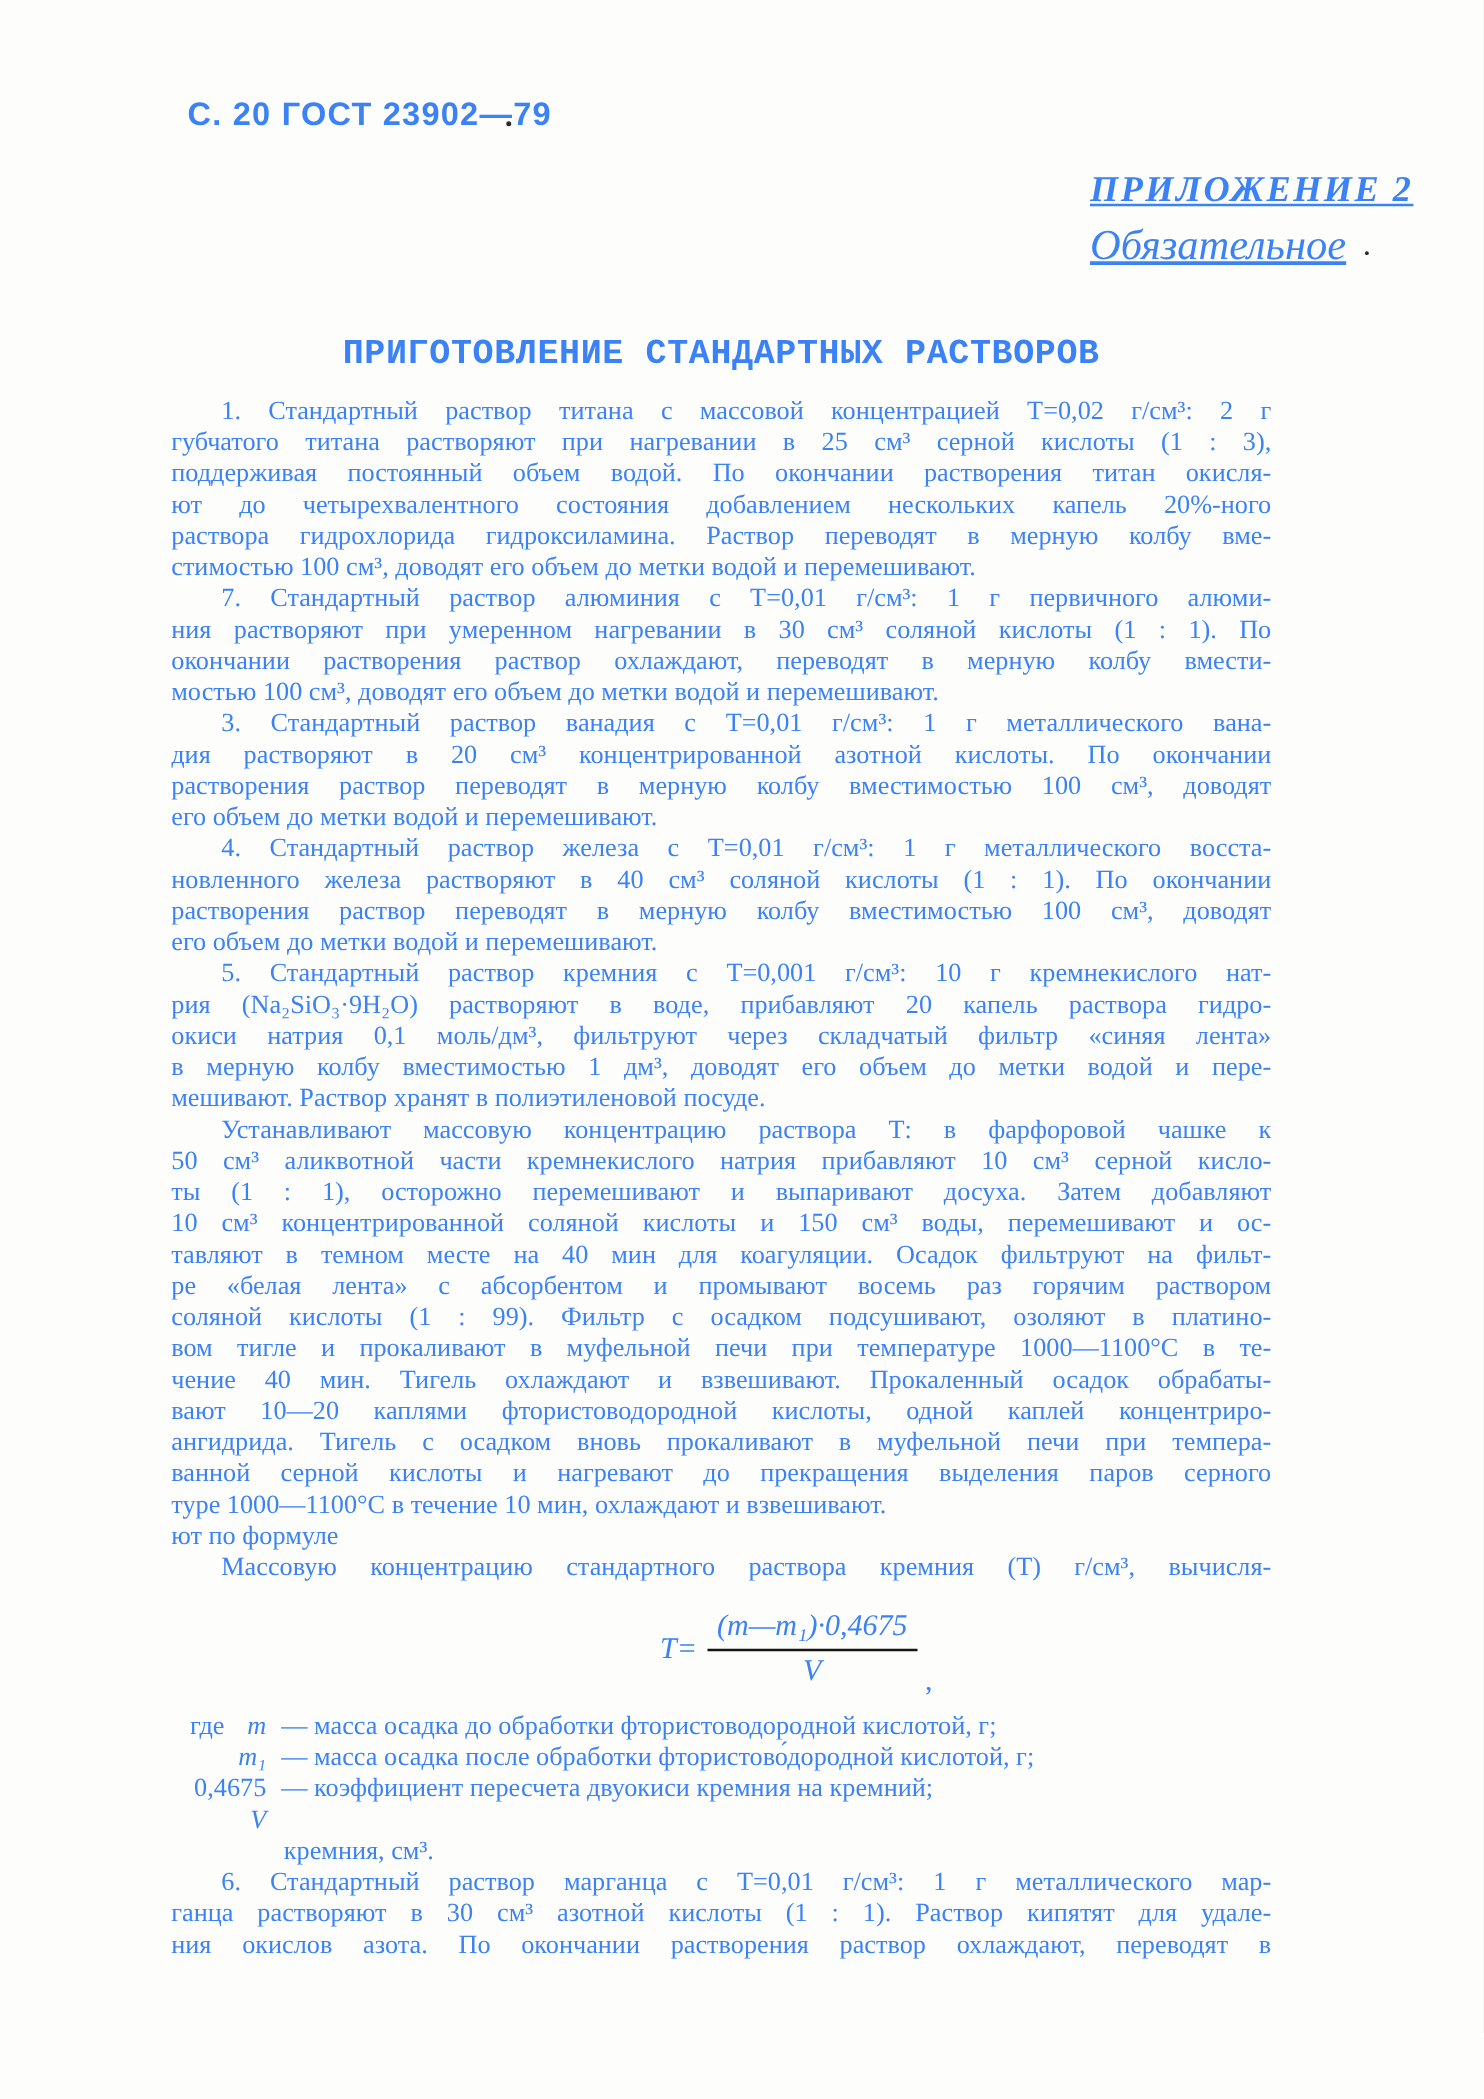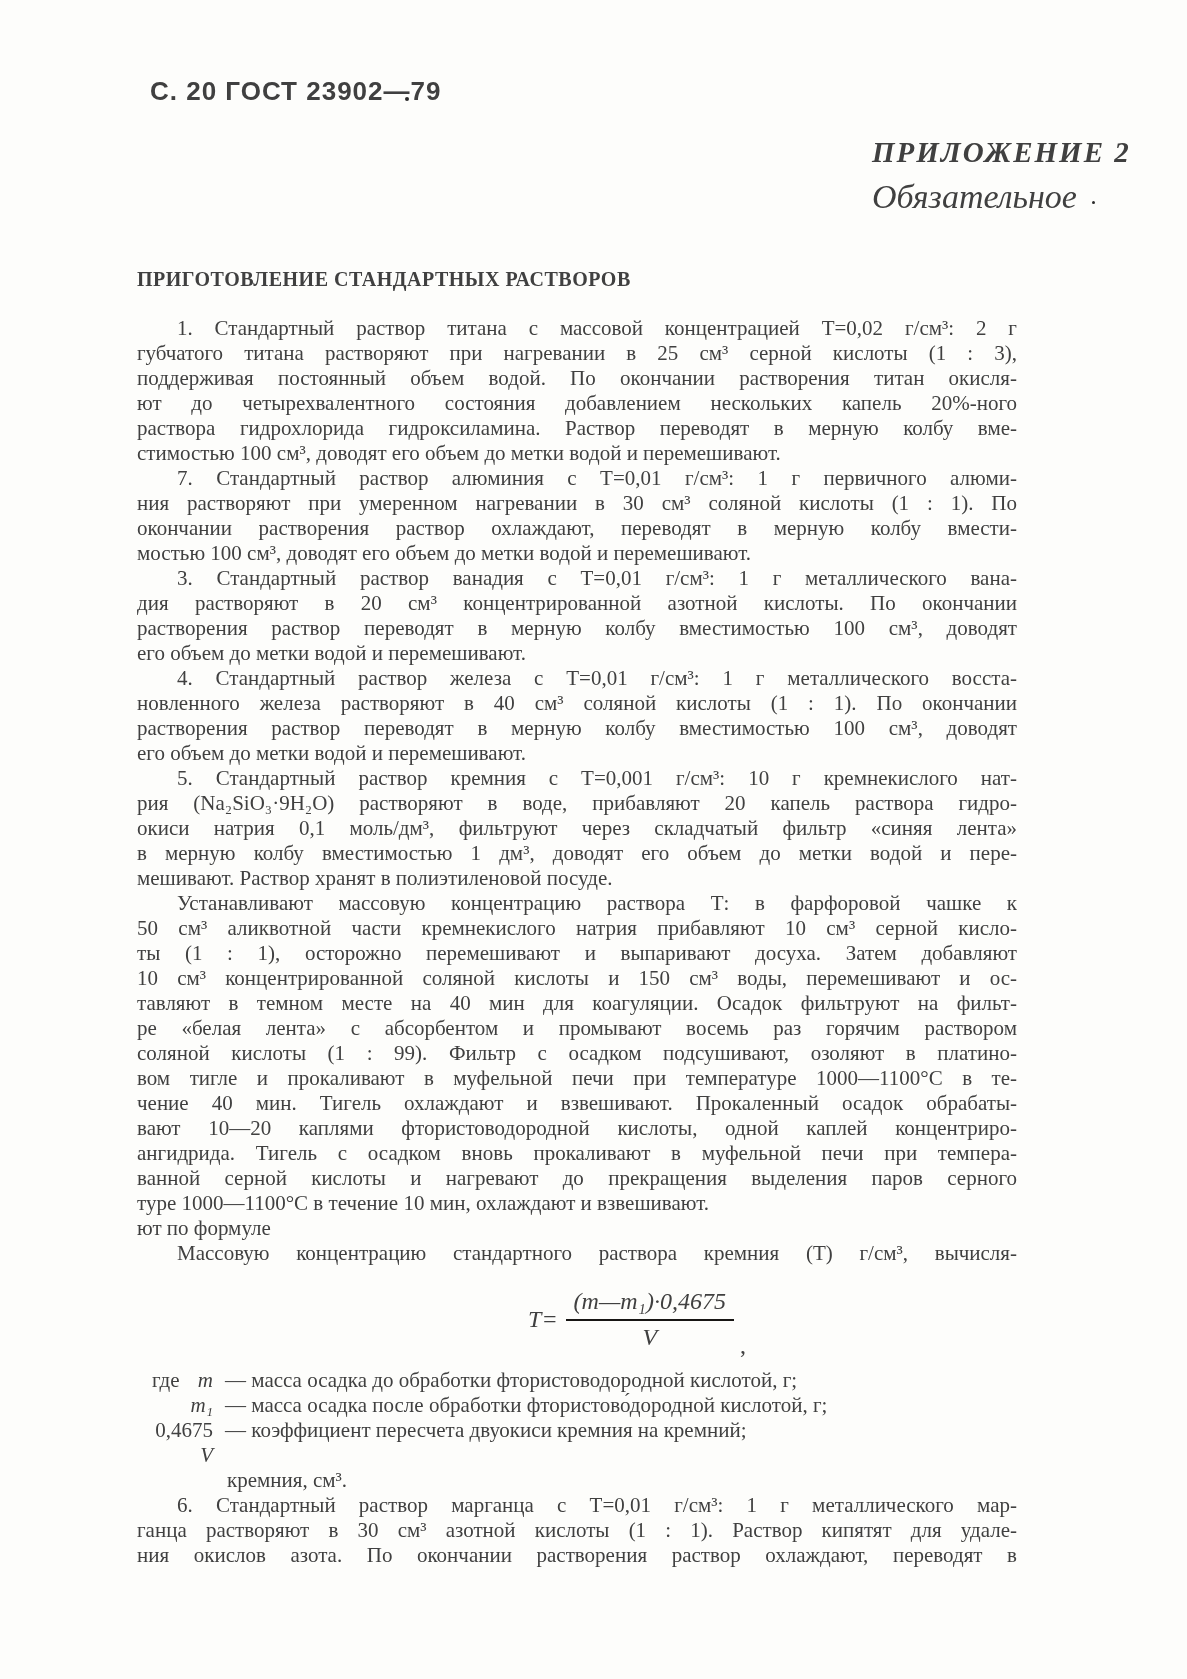--- a/index.html
+++ b/index.html
@@ -1,43 +1,43 @@
 <!DOCTYPE html>
 <html><head>
 <meta charset="utf-8">
 <style>
   html,body{margin:0;padding:0;background:#e8e8e6;}
   .page{
     position:relative;
     width:1187px;height:1679px;
     margin:0 auto;
     background:#fdfdfb;
-    color:#404040;
+    color:#3b82f6;
     font-family:"Liberation Serif","DejaVu Serif",serif;
     overflow:hidden;
   }
   .hdr{
     position:absolute;top:76px;left:150px;
     font-family:"Liberation Sans","DejaVu Sans",sans-serif;
     font-weight:bold;font-size:26px;letter-spacing:1px;
     white-space:nowrap;
   }
-  .appendix{position:absolute;top:136px;left:872px;text-align:left;}
+  .appendix{position:absolute;top:136px;left:872px;text-align:left;text-decoration:underline;}
   .app-title{
     font-style:italic;font-weight:bold;font-size:29px;letter-spacing:2px;
     font-family:"Liberation Serif","DejaVu Serif",serif;white-space:nowrap;
   }
   .app-note{
     font-style:italic;font-size:34px;margin-top:9px;white-space:nowrap;
   }
   .doc-title{
     position:absolute;top:268px;left:137px;width:880px;
-    text-align:left;margin:0;
-    font-family:Liberation Serif, serif;
-    font-weight:bold;font-size:20px;letter-spacing:0.5px;
+    text-align:center;margin:0;
+    font-family:Liberation Mono, monospace;
+    font-weight:bold;font-size:28px;letter-spacing:0.5px;
   }
   .bodycol{
     position:absolute;top:316px;left:137px;width:880px;
     font-size:21px;line-height:25px;
   }
   .ln{
     text-align:justify;
     text-align-last:justify;
     white-space:normal;
     height:25px;overflow:hidden;

